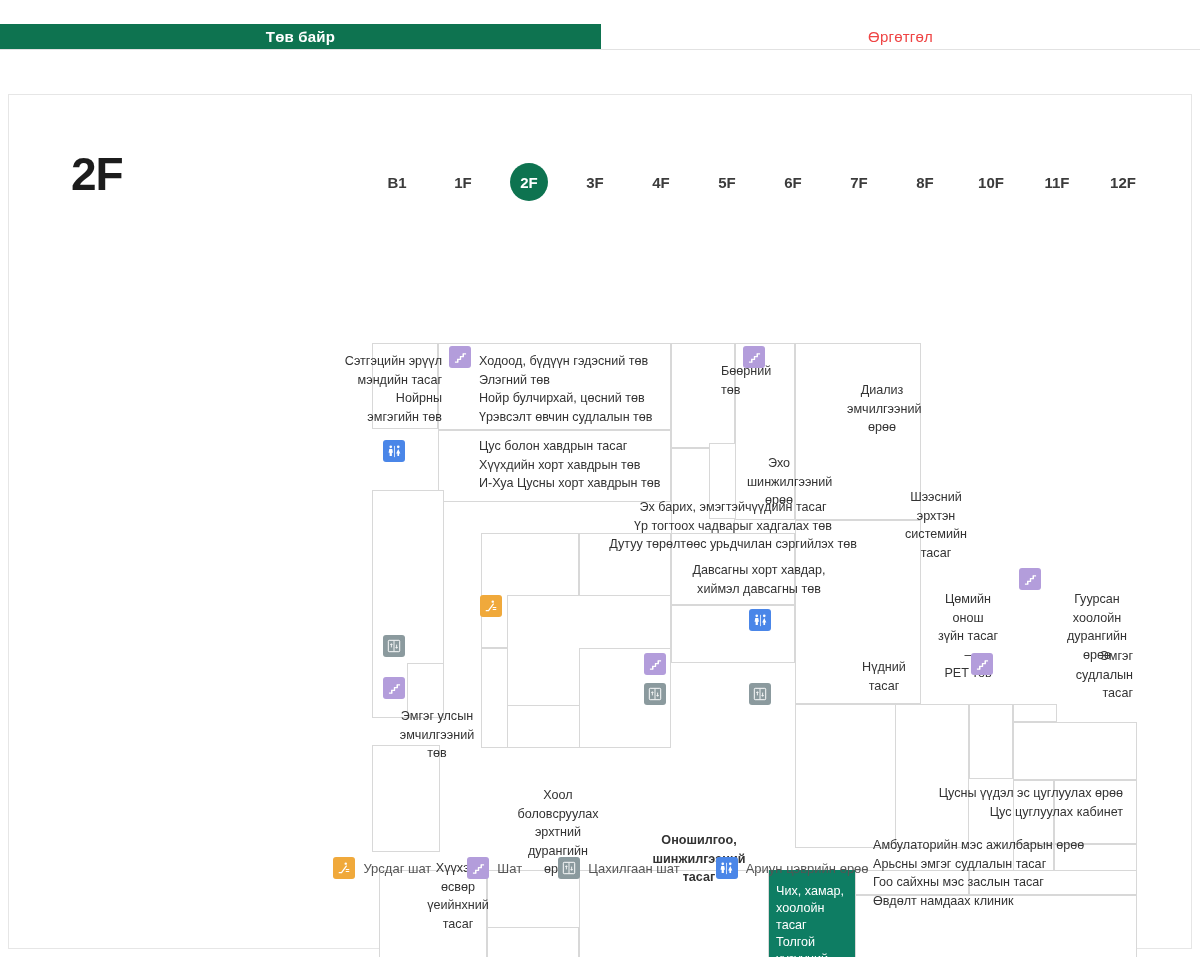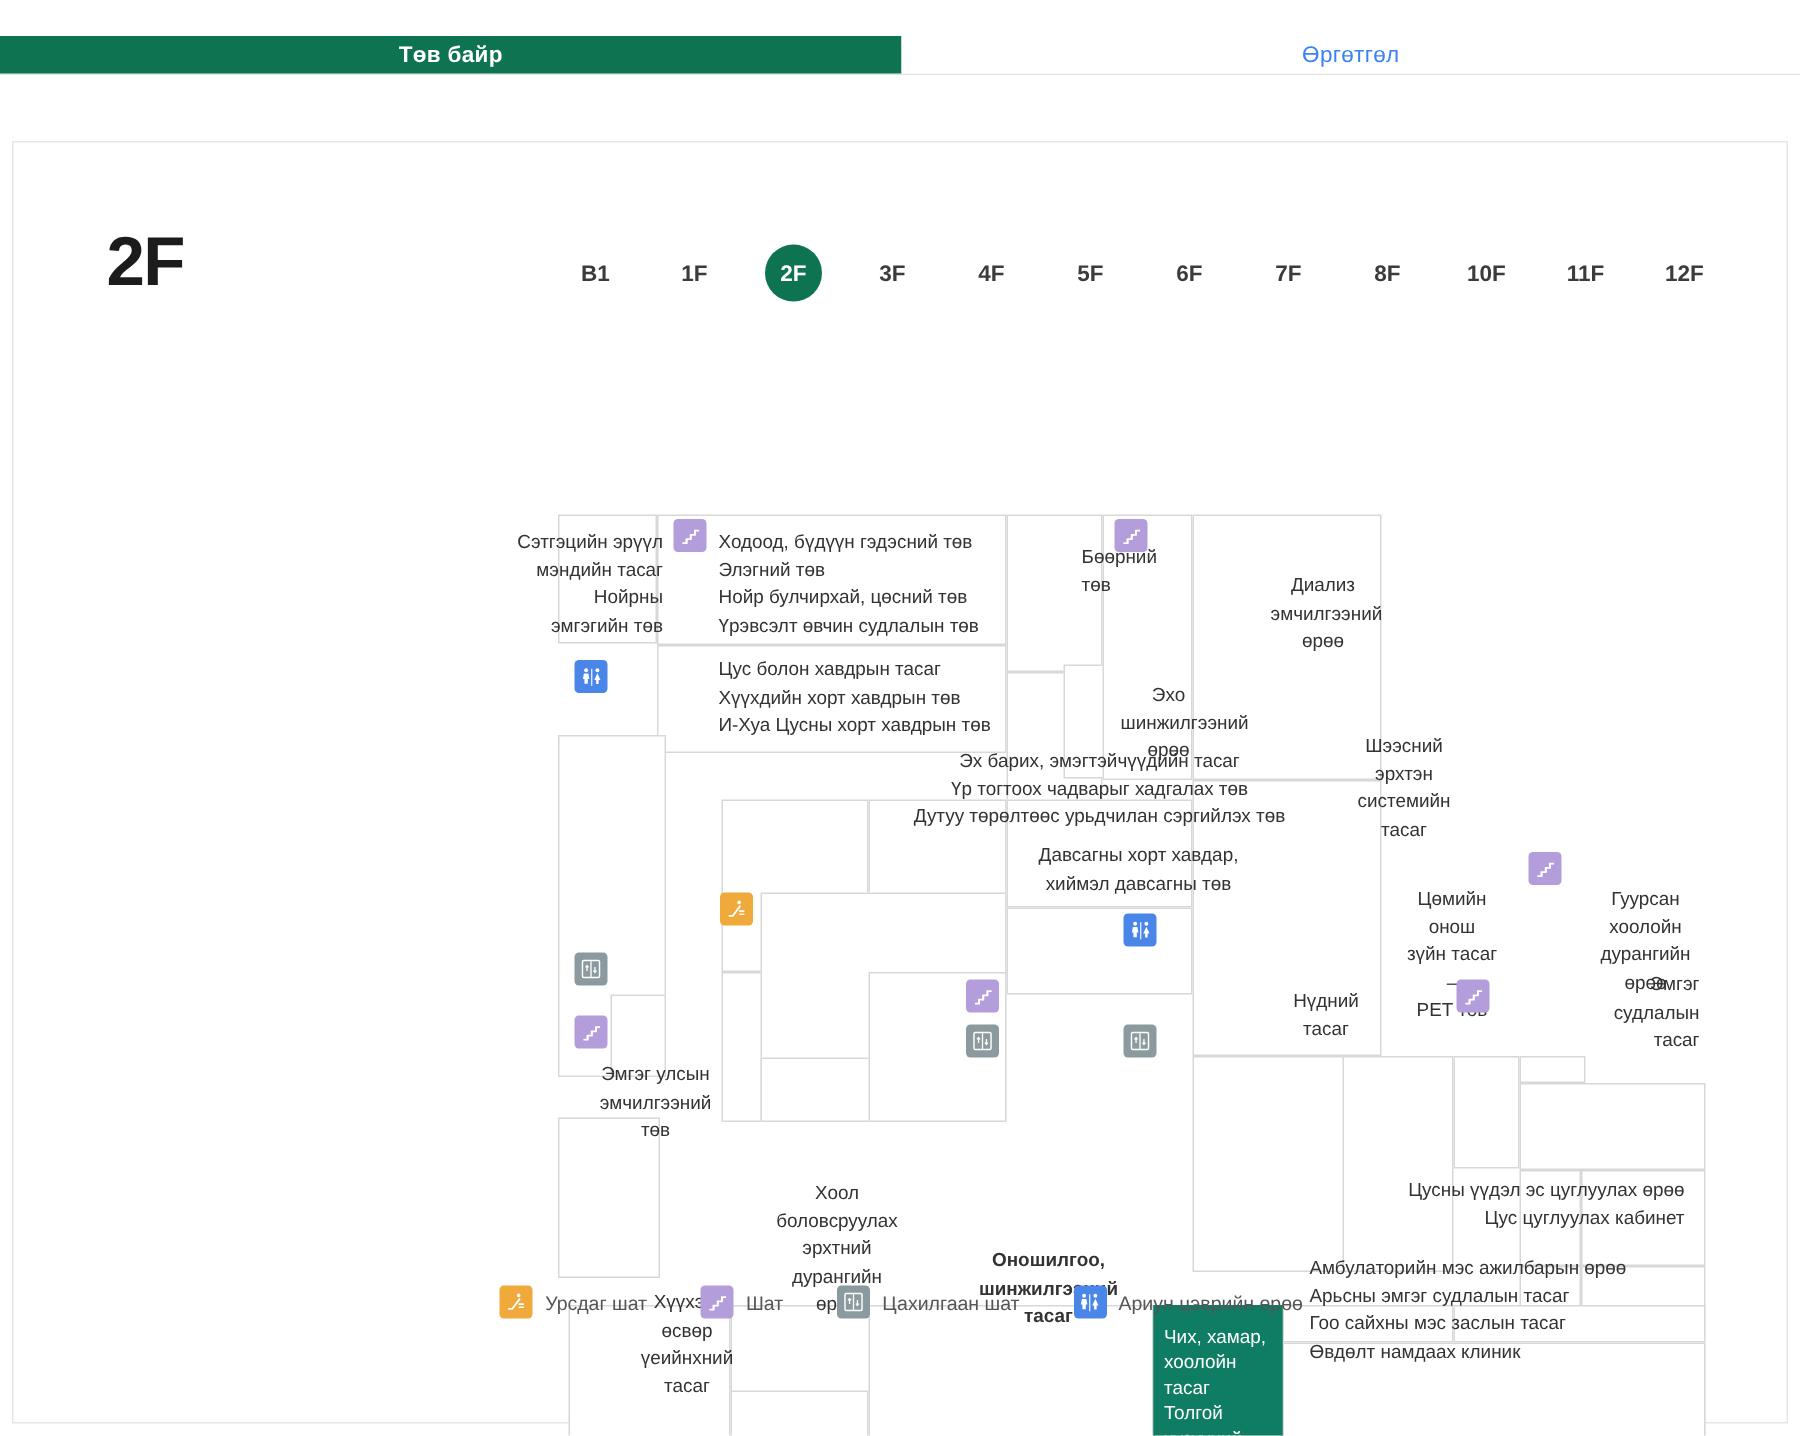--- a/index.html
+++ b/index.html
@@ -12,21 +12,21 @@
     position: relative;
   }
 
   
   .tabbar { display: flex; width: 1200px; height: 50px; border-bottom: 1px solid #e2e2e2; }
   .tab {
     display: flex; align-items: center; justify-content: center;
     font-size: 15px; letter-spacing: .2px; cursor: pointer; margin-top: 24px;
   }
   .tab.active { width: 601px; background: #0e7350; color: #ffffff; font-weight: 600; }
-  .tab.inactive { width: 599px; background: #ffffff; color: #3b82f6; }
+  .tab.inactive { width: 599px; background: #ffffff; color: #ef4444; }
 
   
   .panel {
     position: absolute; left: 8px; top: 94px;
     width: 1184px; height: 855px;
     border: 1px solid #e6e6e6; background: #fff;
   }
 
   .floor-big {
     position: absolute; left: 62px; top: 52px;

